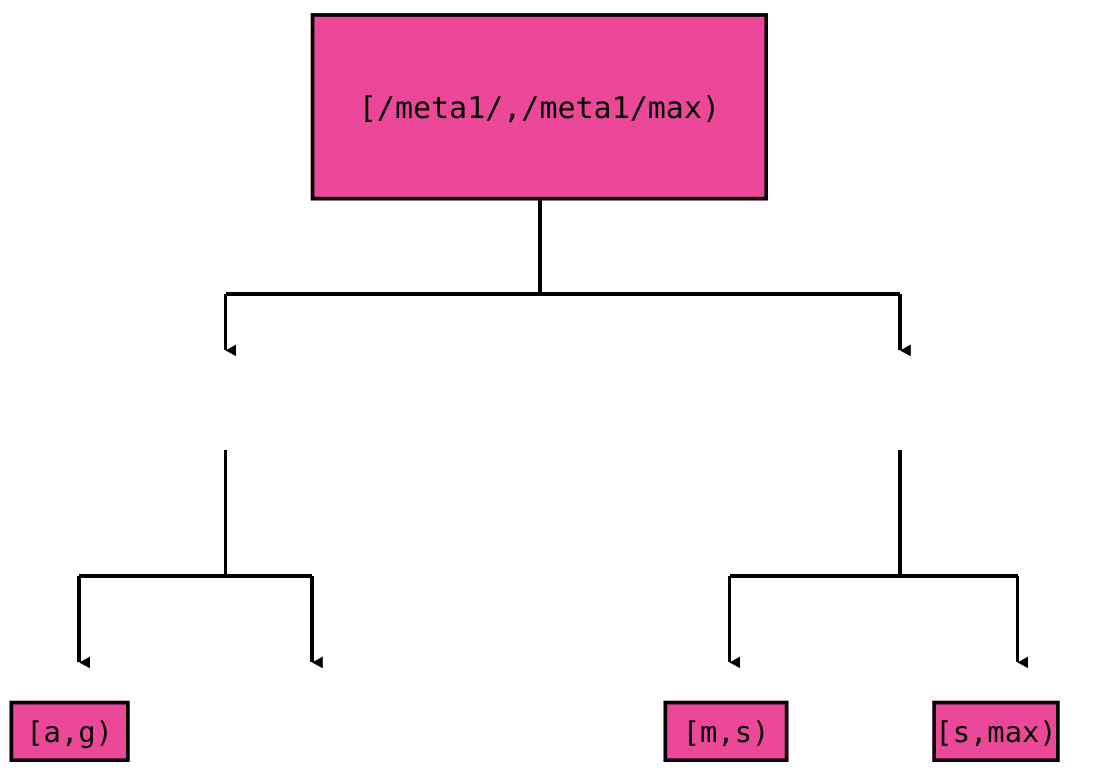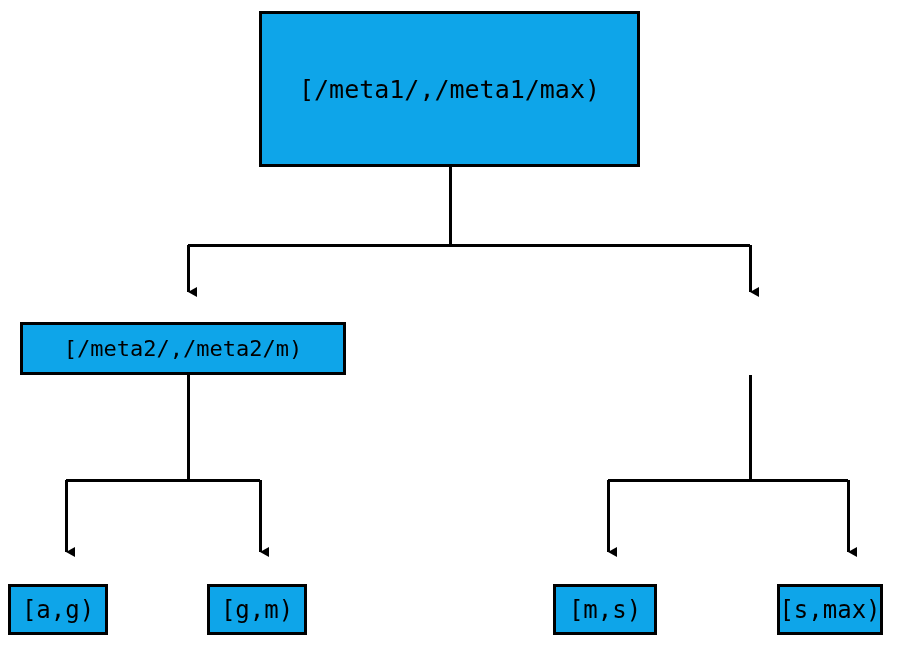--- a/index.html
+++ b/index.html
@@ -19,21 +19,21 @@
   #tree-svg {
     position: absolute;
     left: 0;
     top: 0;
     width: 912px;
     height: 652px;
   }
   .node {
     position: absolute;
     box-sizing: border-box;
-    background: #0ea5e9;
+    background: #ec4899;
     border: 3px solid #000000;
     display: flex;
     align-items: center;
     justify-content: center;
     color: #000000;
     letter-spacing: 0px;
     white-space: nowrap;
     z-index: 2;
   }
   .node-label {
@@ -108,32 +108,26 @@
       <path d="M 608 480 L 608 552" marker-end="url(#arrowDown)"></path>
 
       <path d="M 848 480 L 848 552" marker-end="url(#arrowDown)"></path>
     </g>
   </svg>
 
   <div class="node node-root">
     <span class="node-label">[/meta1/,/meta1/max)</span>
   </div>
 
-  <div class="node node-mid-left">
-    <span class="node-label">[/meta2/,/meta2/m)</span>
-  </div>
 
 
   <div class="node node-leaf node-leaf-ag">
     <span class="node-label">[a,g)</span>
   </div>
 
-  <div class="node node-leaf node-leaf-gm">
-    <span class="node-label">[g,m)</span>
-  </div>
 
   <div class="node node-leaf node-leaf-ms">
     <span class="node-label">[m,s)</span>
   </div>
 
   <div class="node node-leaf node-leaf-smax">
     <span class="node-label">[s,max)</span>
   </div>
 
 </div>

